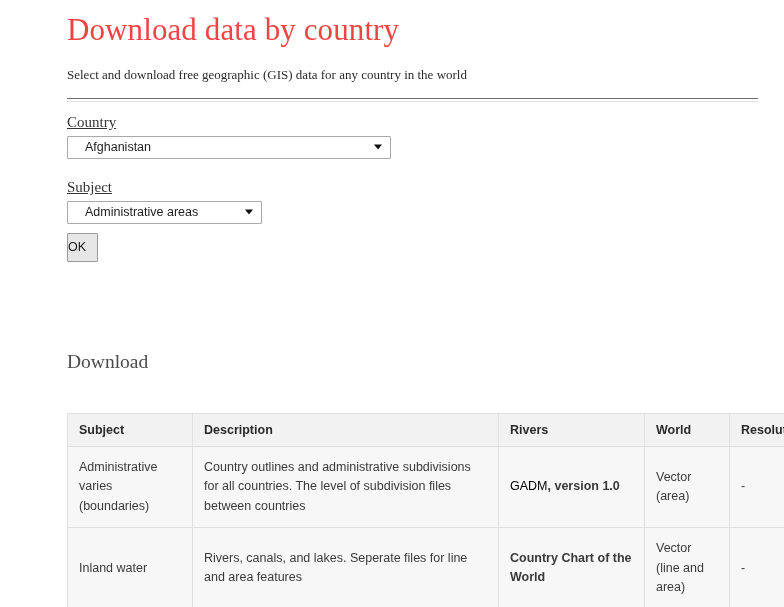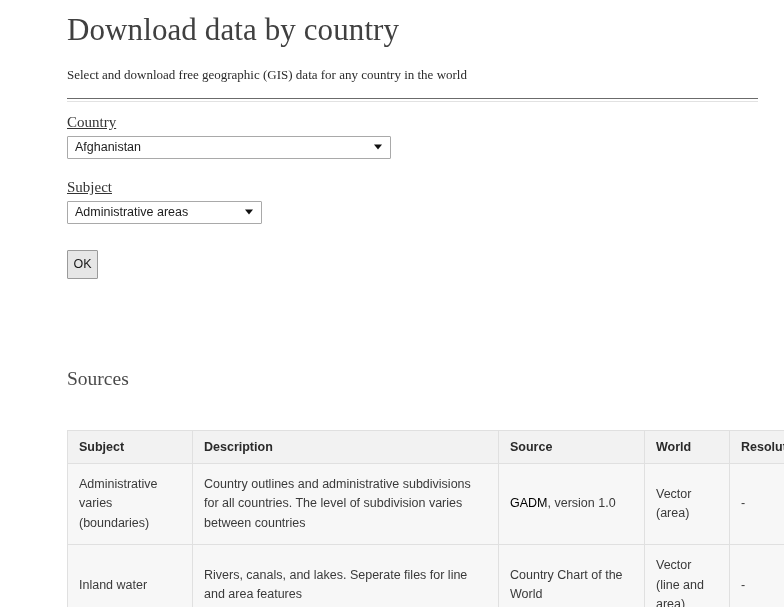--- a/index.html
+++ b/index.html
@@ -24,21 +24,21 @@
   .content {
     padding-left: 67px;
     padding-right: 26px;
   }
 
   
   .page-title {
     font-family: "Liberation Serif", serif;
     font-size: 31px;
     font-weight: normal;
-    color: #404040;
+    color: #ef4444;
     margin: 0;
     padding-top: 11px;
     letter-spacing: 0.1px;
     line-height: 1.25;
   }
   .page-subtitle {
     font-family: "Liberation Serif", serif;
     font-size: 13px;
     font-weight: normal;
     color: #2b2b2b;
@@ -77,21 +77,21 @@
     background: #ffffff;
     border: 1px solid #a9a9a9;
     border-radius: 1px;
     display: block;
     cursor: default;
   }
   .select-box.country { width: 324px; }
   .select-box.subject { width: 195px; }
   .select-value {
     position: absolute;
-    left: 7px;
+    left: 17px;
     top: 50%;
     transform: translateY(-50%);
     font-family: "Liberation Sans", sans-serif;
     font-size: 12.5px;
     color: #1c1c1c;
     white-space: nowrap;
   }
   .select-arrow {
     position: absolute;
     right: 8px;
@@ -99,32 +99,32 @@
     transform: translateY(-50%);
     width: 0;
     height: 0;
     border-left: 4px solid transparent;
     border-right: 4px solid transparent;
     border-top: 5px solid #111111;
   }
   .gap-subject { height: 19px; }
 
   .ok-button {
-    margin-top: 26px;
+    margin-top: 9px;
     box-sizing: border-box;
     width: 31px;
     height: 29px;
     background: #e6e6e6;
     border: 1px solid #9a9a9a;
     border-radius: 1px;
     font-family: "Liberation Sans", sans-serif;
     font-size: 12.5px;
     color: #181818;
     line-height: 27px;
-    text-align: center;
+    text-align: left;
     padding: 0;
     cursor: default;
   }
 
   
   .sources-heading {
     font-family: "Liberation Serif", serif;
     font-size: 19.5px;
     font-weight: normal;
     color: #4a4a4a;
@@ -173,21 +173,21 @@
   th.c-subject    { width: 102px; }
   th.c-desc       { width: 283px; }
   th.c-source     { width: 123px; }
   th.c-format     { width: 62px; }
   th.c-resolution { width: 79px; }
 
   a.source-link {
     color: #000000;
     text-decoration: none;
   }
-  .src-text { color: #3a3a3a; }
+  .src-text { color: #3a3a3a; font-weight: bold; }
 </style>
 </head>
 <body>
 
 <div class="page">
   <div class="content">
 
     <h1 class="page-title">Download data by country</h1>
 
     <p class="page-subtitle">Select and download free geographic (GIS) data for any country in the world</p>
@@ -208,38 +208,38 @@
       <div class="field-label">Subject</div>
 
       <div class="select-box subject">
         <span class="select-value">Administrative areas</span>
         <span class="select-arrow"></span>
       </div>
 
       <button class="ok-button">OK</button>
     </div>
 
-    <h2 class="sources-heading">Sources</h2>
+    <h2 class="sources-heading">Download</h2>
 
     <div class="table-wrap">
       <table class="sources">
         <thead>
           <tr>
             <th class="c-subject">Subject</th>
             <th class="c-desc">Description</th>
-            <th class="c-source">Source</th>
+            <th class="c-source">Rivers</th>
             <th class="c-format">World</th>
             <th class="c-resolution">Resolution</th>
           </tr>
         </thead>
         <tbody>
 
           <tr>
             <td class="c-subject">Administrative varies (boundaries)</td>
-            <td class="c-desc">Country outlines and administrative subdivisions for all countries. The level of subdivision varies between countries</td>
+            <td class="c-desc">Country outlines and administrative subdivisions for all countries. The level of subdivision files between countries</td>
             <td class="c-source"><a class="source-link" href="#">GADM</a><span class="src-text">, version 1.0</span></td>
             <td class="c-format">Vector (area)</td>
             <td class="c-resolution">-</td>
           </tr>
 
           <tr>
             <td class="c-subject">Inland water</td>
             <td class="c-desc">Rivers, canals, and lakes. Seperate files for line and area features</td>
             <td class="c-source"><span class="src-text">Country Chart of the World</span></td>
             <td class="c-format">Vector (line and area)</td>

